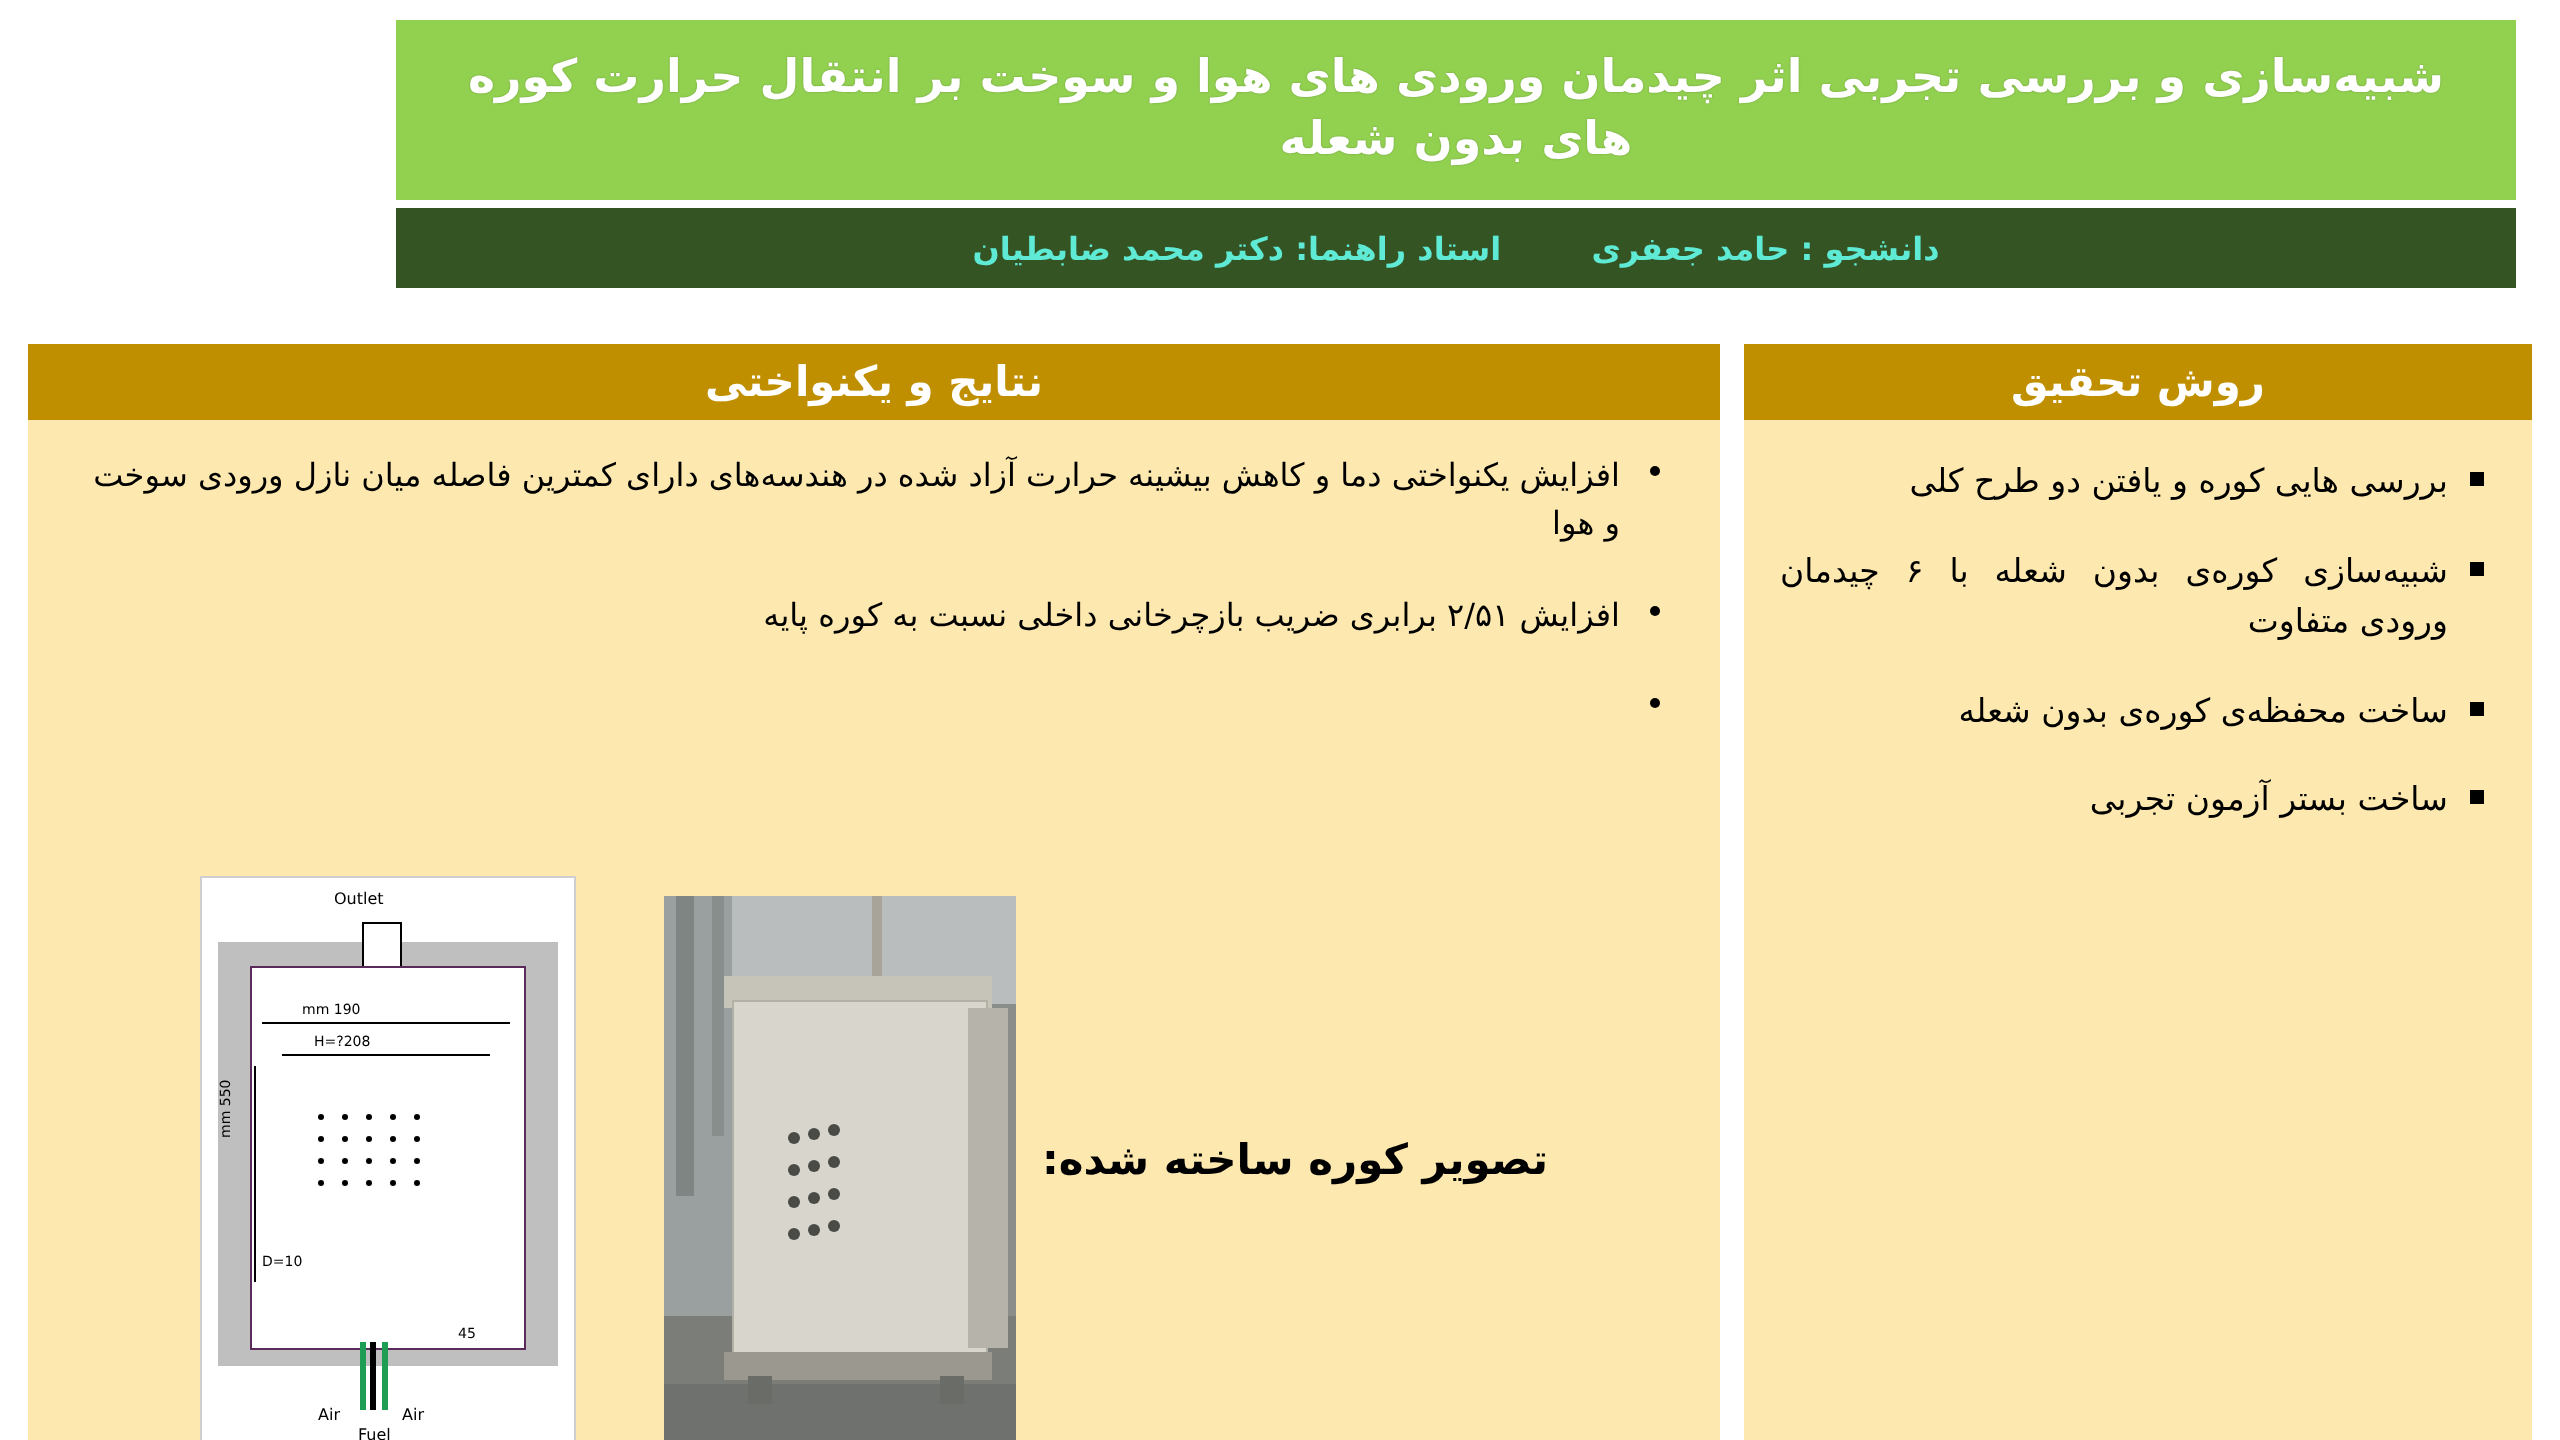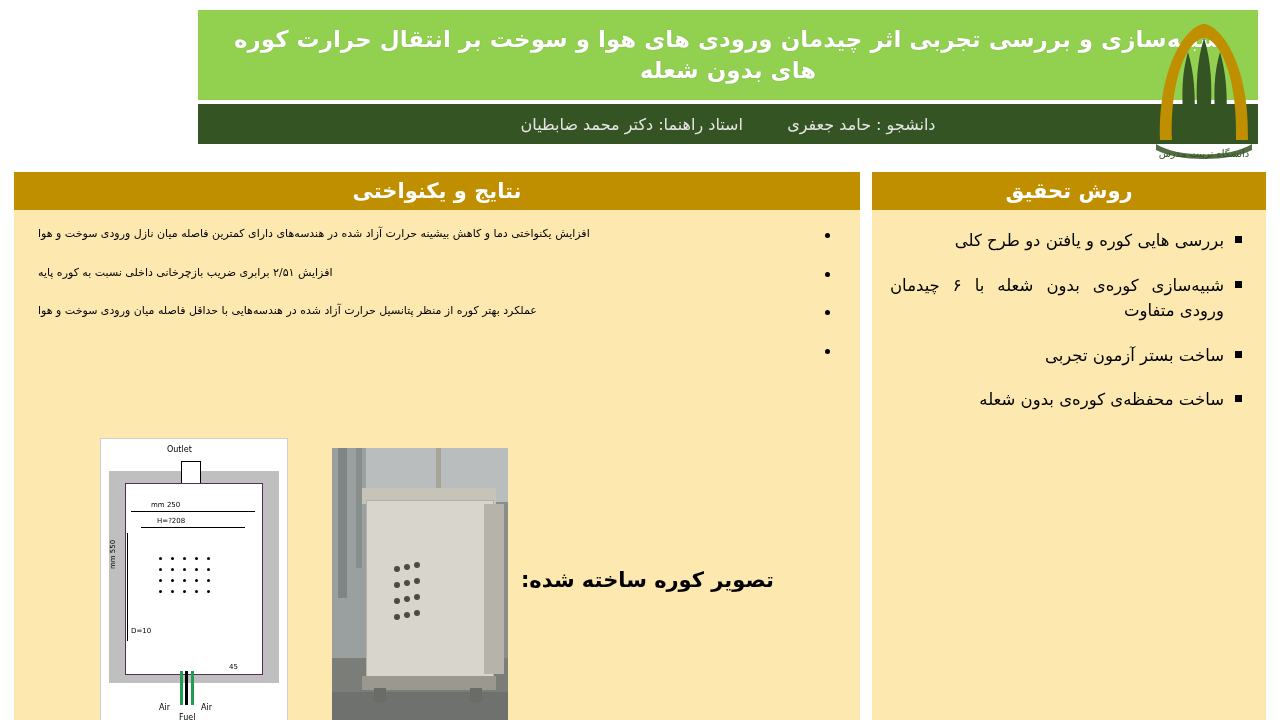--- a/index.html
+++ b/index.html
@@ -48,23 +48,23 @@
     top: 104px;
     right: 22px;
     width: 1060px;
     height: 40px;
     background: #355424;
     display: flex;
     align-items: center;
     justify-content: center;
   }
   .authors-bar .authors-text {
-    color: #e5e5e5;
+    color: #5eead4;
     font-size: 16px;
-    font-weight: normal;
+    font-weight: bold;
     letter-spacing: 0.2px;
   }
   .authors-gap { display: inline-block; width: 34px; }
 
   
   .logo {
     position: absolute;
     top: 8px;
     left: 1148px;
     width: 112px;
@@ -134,26 +134,26 @@
   }
 
   
   ul.result-list {
     list-style: none;
     margin: 0 0 0 0;
     padding: 0;
   }
   ul.result-list li {
     position: relative;
-    font-size: 11px;
+    font-size: 16px;
     color: #000000;
     line-height: 1.5;
     margin-bottom: 22px;
     padding-right: 26px;
-    text-align: left;
+    text-align: right;
   }
   ul.result-list li .dot {
     position: absolute;
     right: 6px;
     top: 7px;
     width: 5px;
     height: 5px;
     border-radius: 50%;
     background: #000;
   }
@@ -244,74 +244,55 @@
   </div>
 
   <div class="authors-bar">
     <div class="authors-text">
       <span>دانشجو : حامد جعفری</span>
       <span class="authors-gap"></span>
       <span>استاد راهنما: دکتر محمد ضابطیان</span>
     </div>
   </div>
 
-  <div class="logo">
-    <svg width="112" height="152" viewBox="0 0 112 152" xmlns="http://www.w3.org/2000/svg">
-
-      <path d="M12 132 C 10 52, 42 16, 56 16 C 70 16, 102 52, 100 132 L 88 132 C 90 60, 68 30, 56 30 C 44 30, 22 60, 24 132 Z" fill="#bf8f00"></path>
-
-      <g fill="#355424">
-        <path d="M56 30 C 49 52, 47 80, 50 112 L 62 112 C 65 80, 63 52, 56 30 Z"></path>
-        <path d="M40 44 C 34 64, 33 88, 36 114 L 46 114 C 48 88, 46 64, 40 44 Z"></path>
-        <path d="M72 44 C 66 64, 65 88, 68 114 L 78 114 C 80 88, 78 64, 72 44 Z"></path>
-      </g>
-      <rect x="26" y="112" width="60" height="6" fill="#355424"></rect>
-
-      <g fill="#355424">
-        <path d="M8 136 C 30 150, 82 150, 104 136 L 104 142 C 82 154, 30 154, 8 142 Z" opacity="0.85"></path>
-      </g>
-      <text x="56" y="149" font-family="DejaVu Sans" font-size="10" fill="#355424" text-anchor="middle">دانشگاه تربیت مدرس</text>
-    </svg>
-  </div>
 </div>
 
 <div class="col-right">
   <div class="section-header">روش تحقیق</div>
   <div class="section-body">
     <ul class="method-list">
       <li><span class="sq"></span><span>بررسی هایی کوره و یافتن دو طرح کلی</span></li>
       <li><span class="sq"></span></li>
       <li><span class="sq"></span><span>شبیه‌سازی کوره‌ی بدون شعله با ۶ چیدمان ورودی متفاوت</span></li>
       <li><span class="sq"></span></li>
+      <li><span class="sq"></span><span>ساخت محفظه‌ی کوره‌ی بدون شعله</span></li>
       <li><span class="sq"></span><span>ساخت بستر آزمون تجربی</span></li>
-      <li><span class="sq"></span><span>ساخت محفظه‌ی کوره‌ی بدون شعله</span></li>
     </ul>
   </div>
 </div>
 
 <div class="col-left">
   <div class="section-header">نتایج و یکنواختی</div>
   <div class="section-body">
 
     <ul class="result-list">
       <li class="bullet-row"><span class="dot"></span><span>افزایش یکنواختی دما و کاهش بیشینه حرارت آزاد شده در هندسه‌های دارای کمترین فاصله میان نازل ورودی سوخت و هوا</span></li>
       <li class="bullet-row"><span class="dot"></span><span>افزایش ۲/۵۱ برابری ضریب بازچرخانی داخلی نسبت به کوره پایه</span></li>
-      <li class="bullet-row"><span class="dot"></span><span>عملکرد بهتر کوره از منظر پتانسیل حرارت آزاد شده در هندسه‌هایی با حداقل فاصله میان ورودی سوخت و هوا</span></li>
       <li class="bullet-row"><span class="dot"></span></li>
     </ul>
 
     <div class="figs">
 
       <div class="fig-schematic">
         <div class="sch-label" style="left:66px; top:6px; font-size:8px;">Outlet</div>
         <div class="sch-outer"></div>
         <div class="sch-outlet-box"></div>
         <div class="sch-inner"></div>
 
-        <div class="sch-label" style="left:50px; top:62px;">250 mm</div>
+        <div class="sch-label" style="left:50px; top:62px;">190 mm</div>
         <div class="sch-arrow-line" style="left:30px; top:72px; width:124px; height:1px;"></div>
         <div class="sch-label" style="left:56px; top:78px;">H=?208</div>
         <div class="sch-arrow-line" style="left:40px; top:88px; width:104px; height:1px;"></div>
 
         <div class="sch-label" style="left:8px; top:130px; transform:rotate(-90deg); transform-origin:left top;">550 mm</div>
         <div class="sch-arrow-line" style="left:26px; top:94px; width:1px; height:108px;"></div>
 
         <div class="sch-dots">
           <div class="sch-dot" style="left:0px;  top:0px;"></div>
             <div class="sch-dot" style="left:12px; top:0px;"></div>

